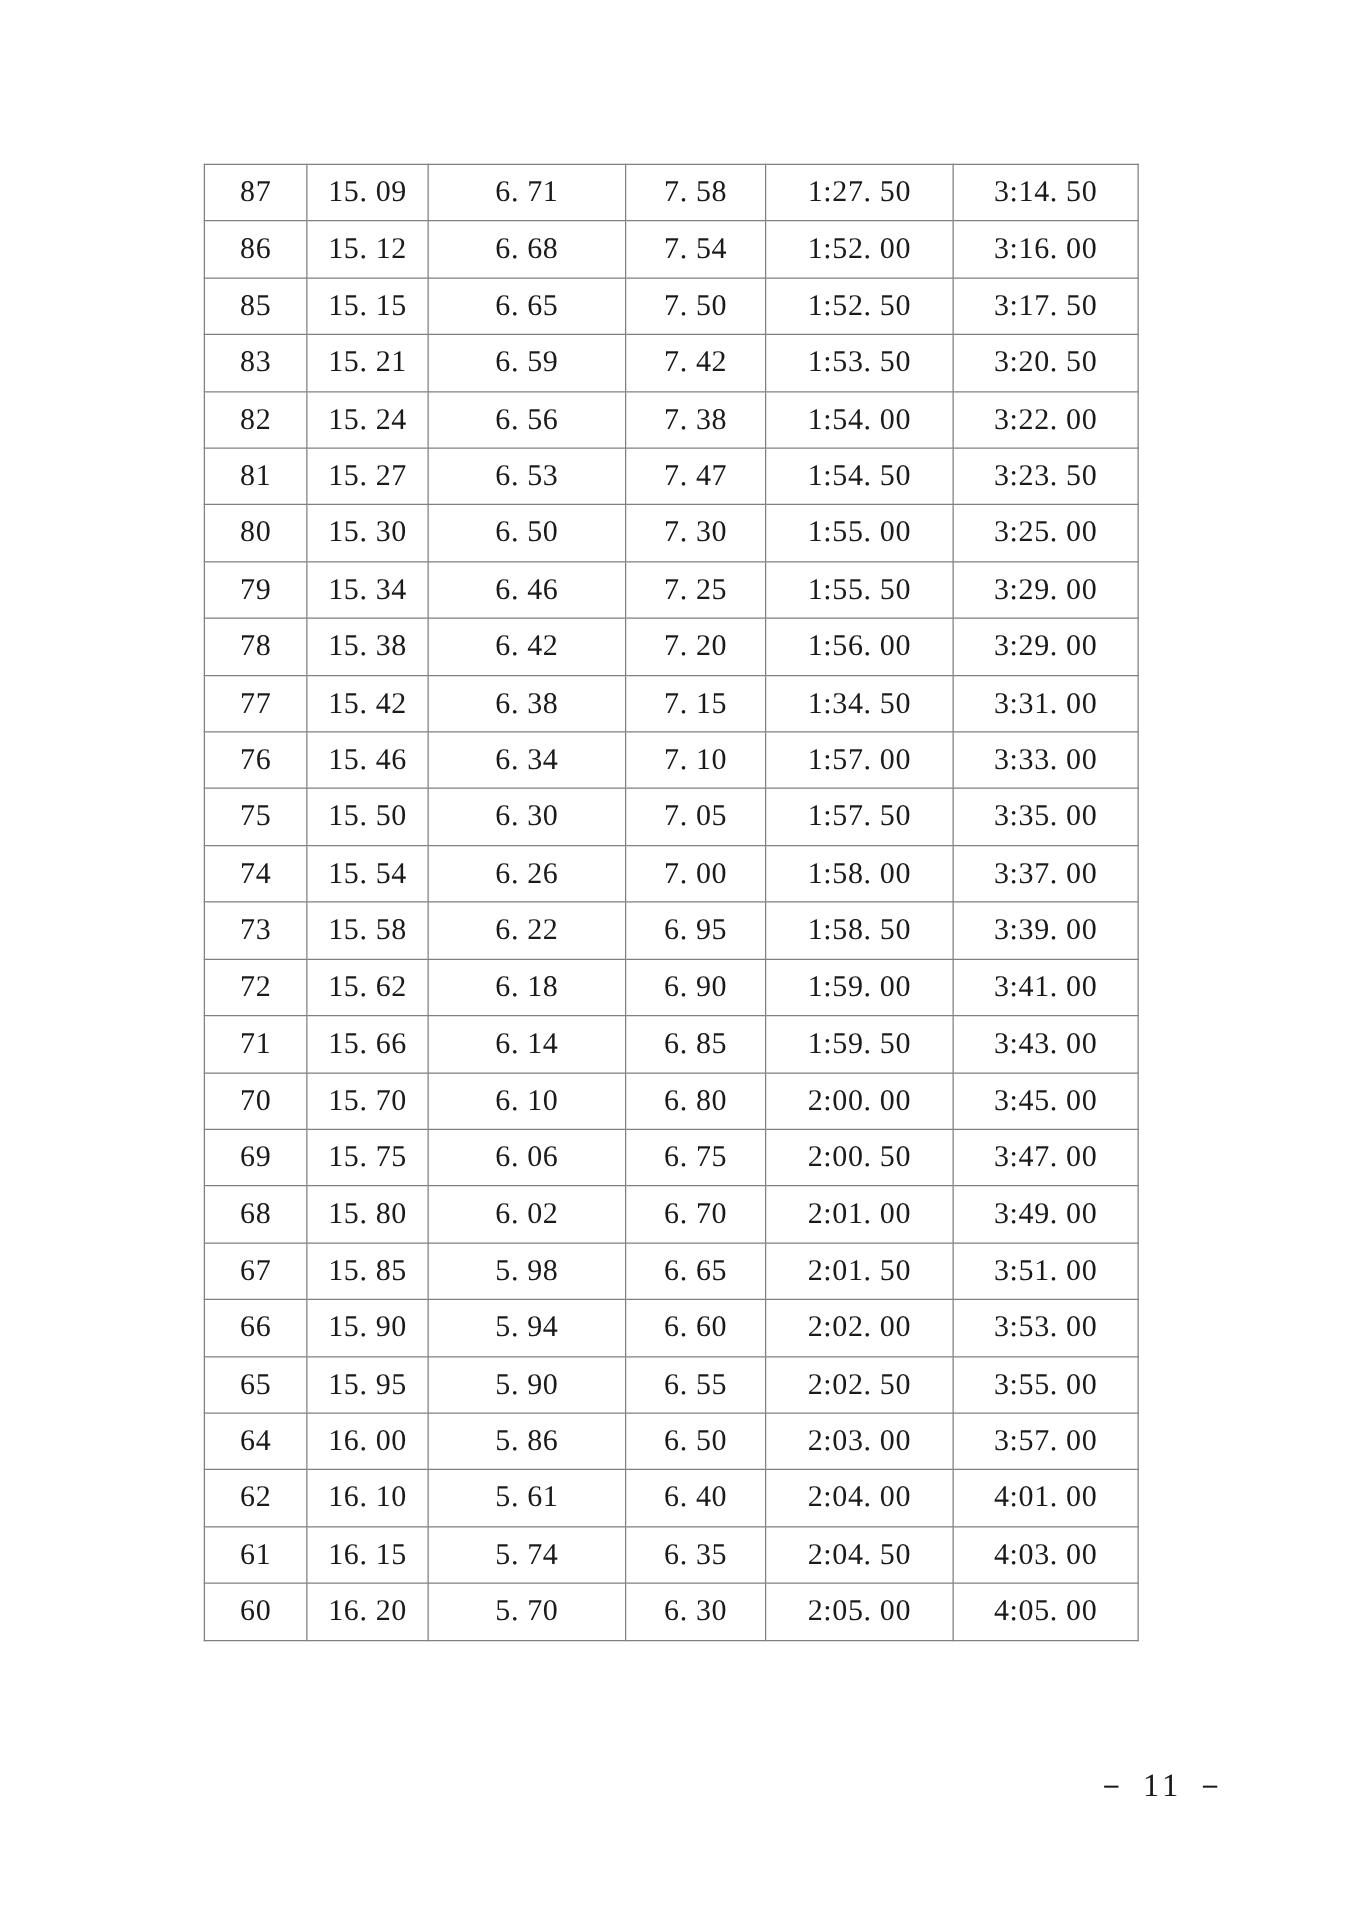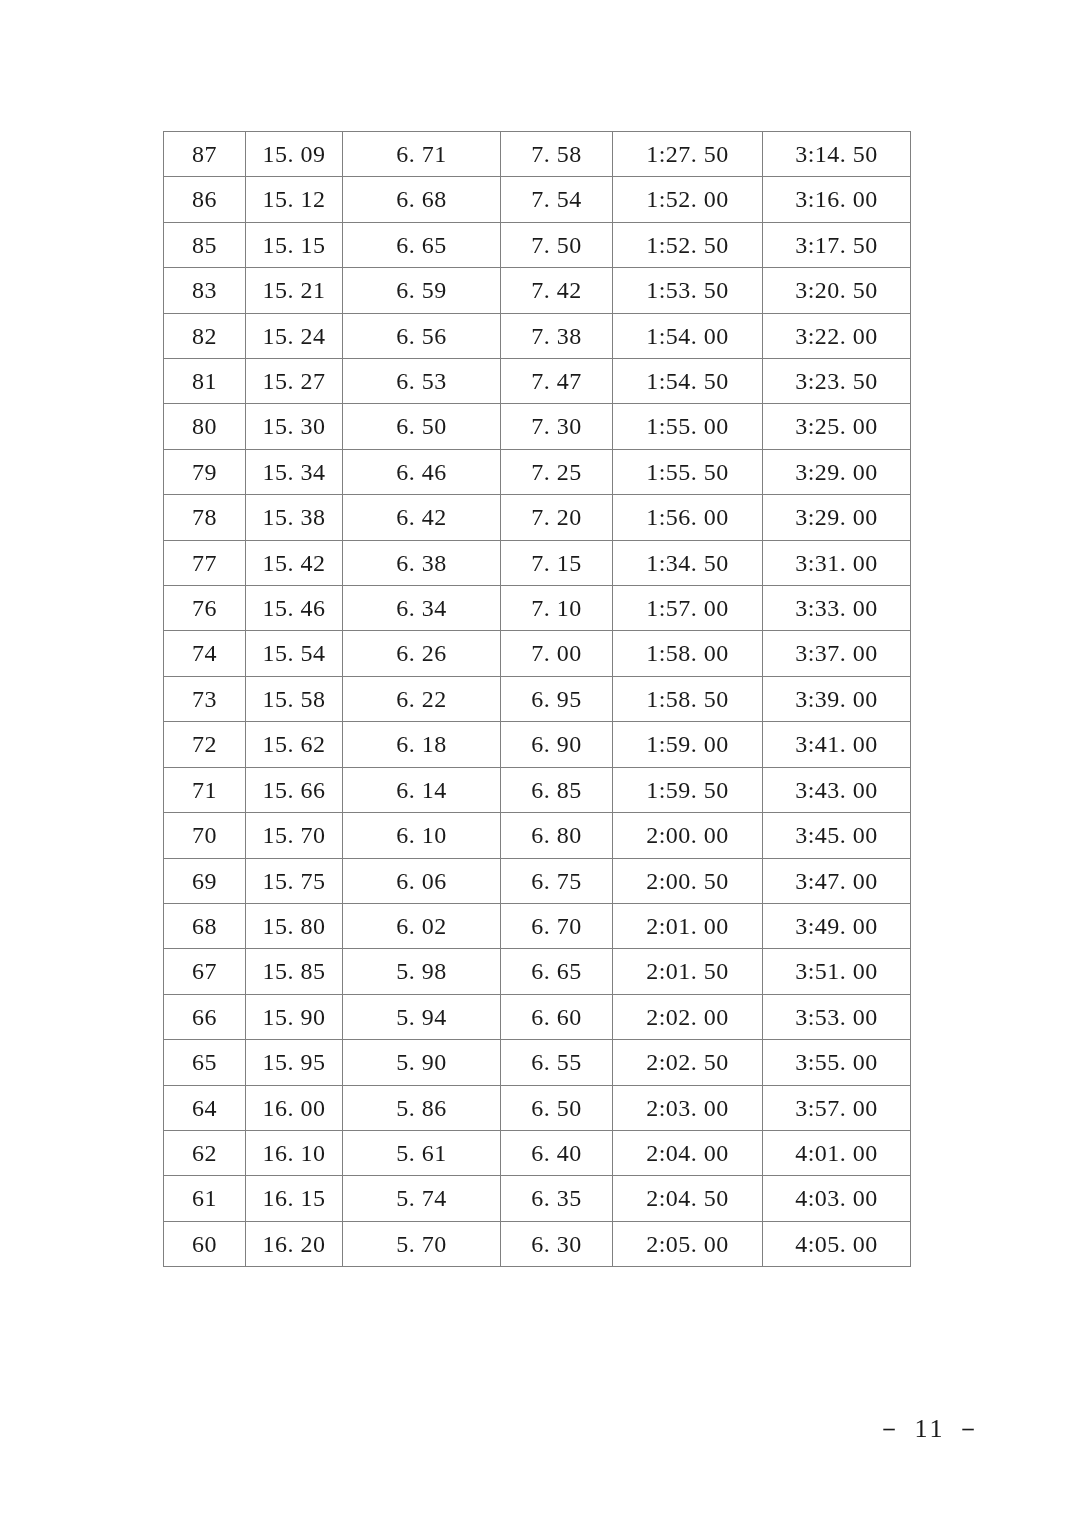--- a/index.html
+++ b/index.html
@@ -174,20 +174,28 @@
           </tr>
           <tr>
             <td>76</td>
             <td>15. 46</td>
             <td>6. 34</td>
             <td>7. 10</td>
             <td>1:57. 00</td>
             <td>3:33. 00</td>
           </tr>
           <tr>
+            <td>75</td>
+            <td>15. 50</td>
+            <td>6. 30</td>
+            <td>7. 05</td>
+            <td>1:57. 50</td>
+            <td>3:35. 00</td>
+          </tr>
+          <tr>
             <td>74</td>
             <td>15. 54</td>
             <td>6. 26</td>
             <td>7. 00</td>
             <td>1:58. 00</td>
             <td>3:37. 00</td>
           </tr>
           <tr>
             <td>73</td>
             <td>15. 58</td>

